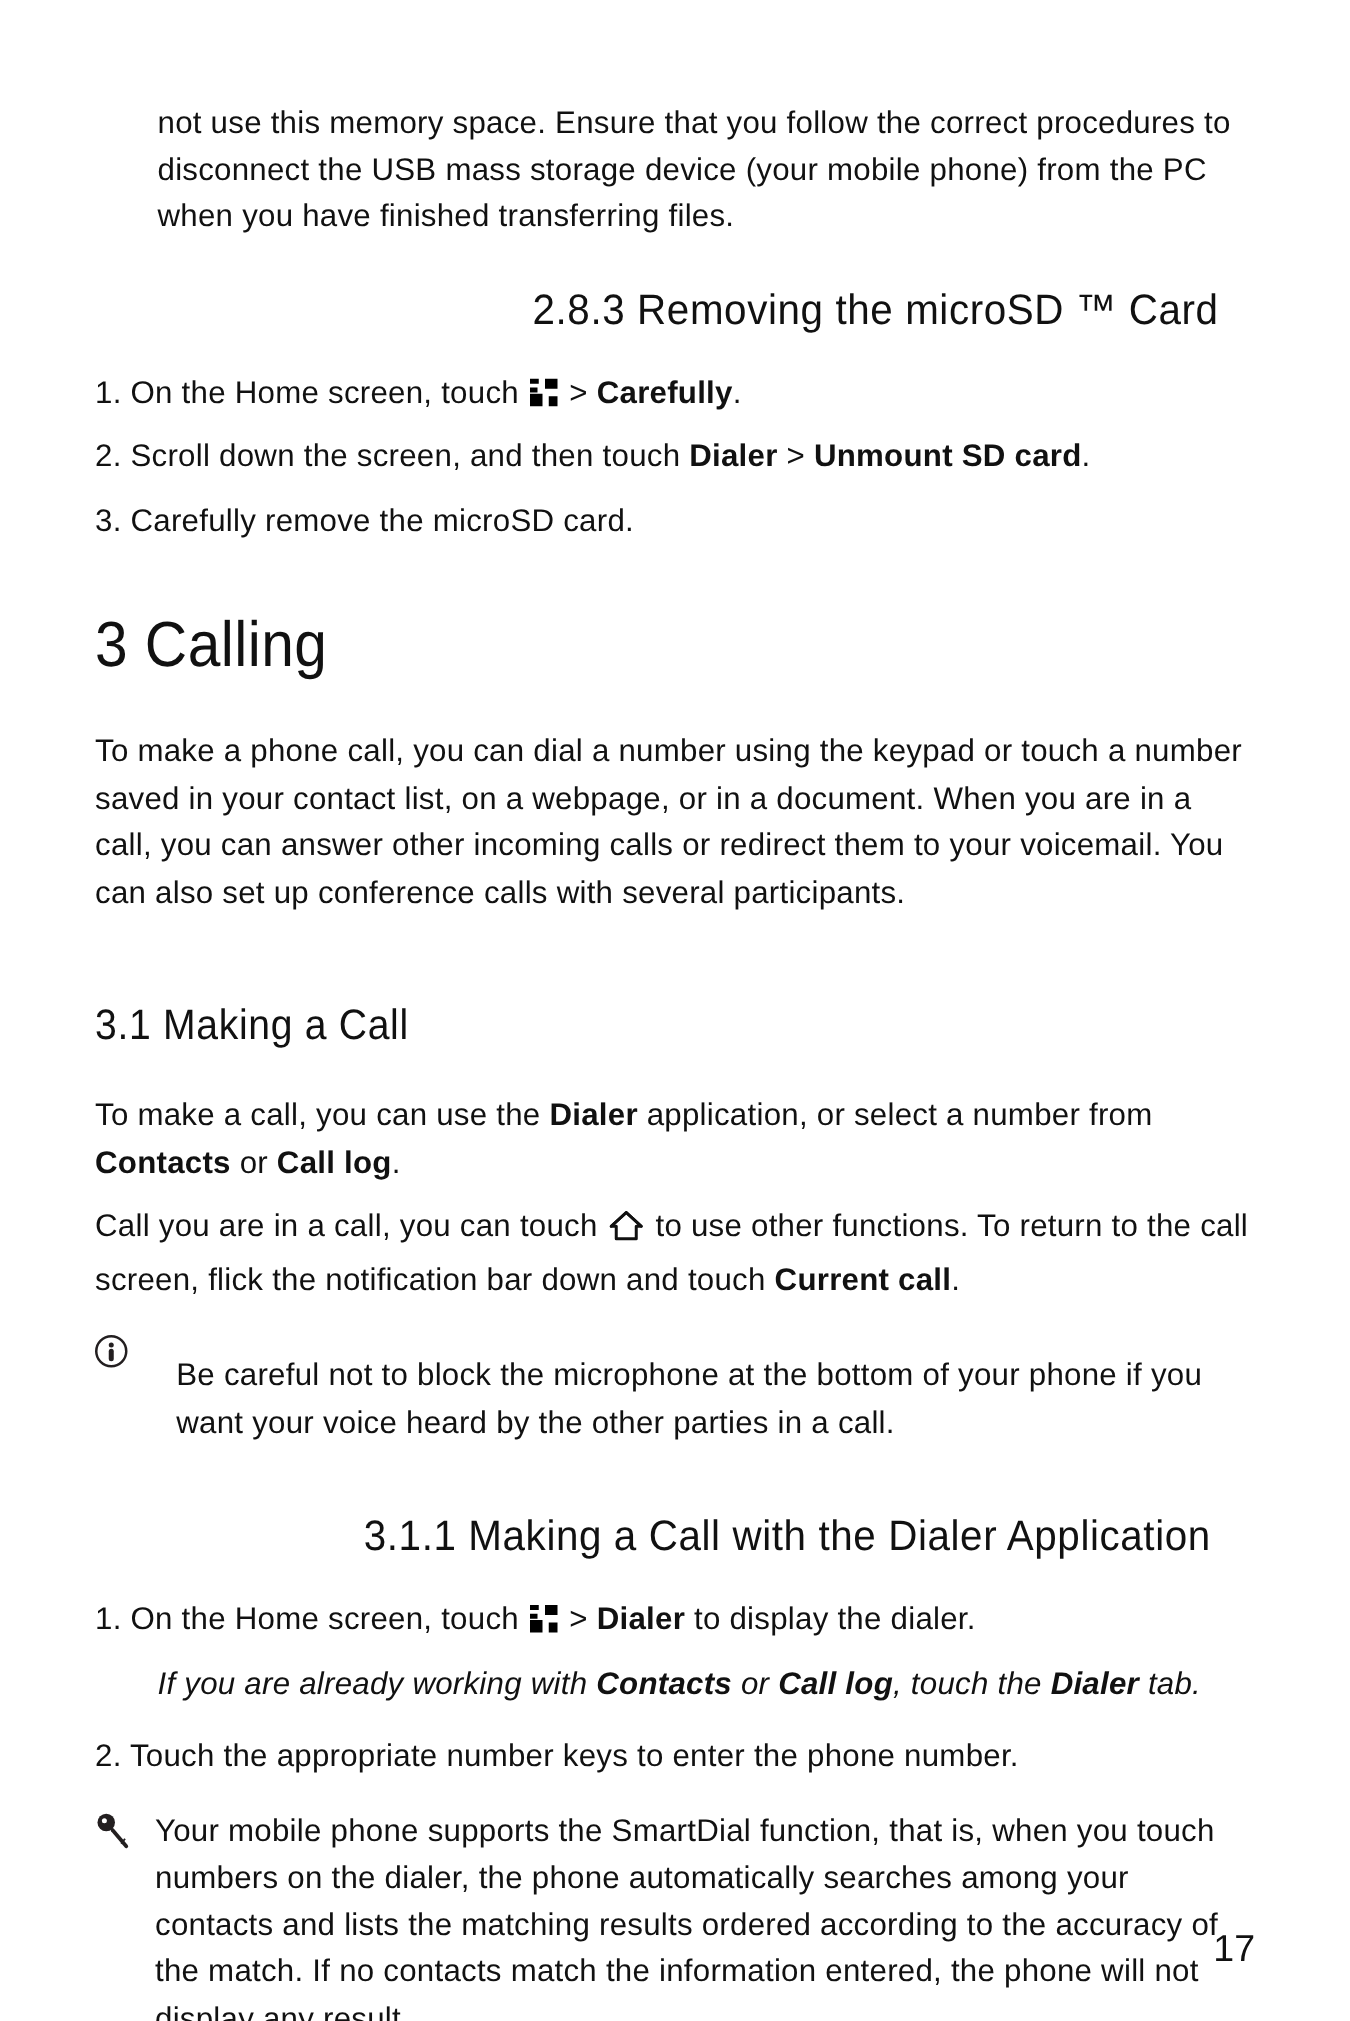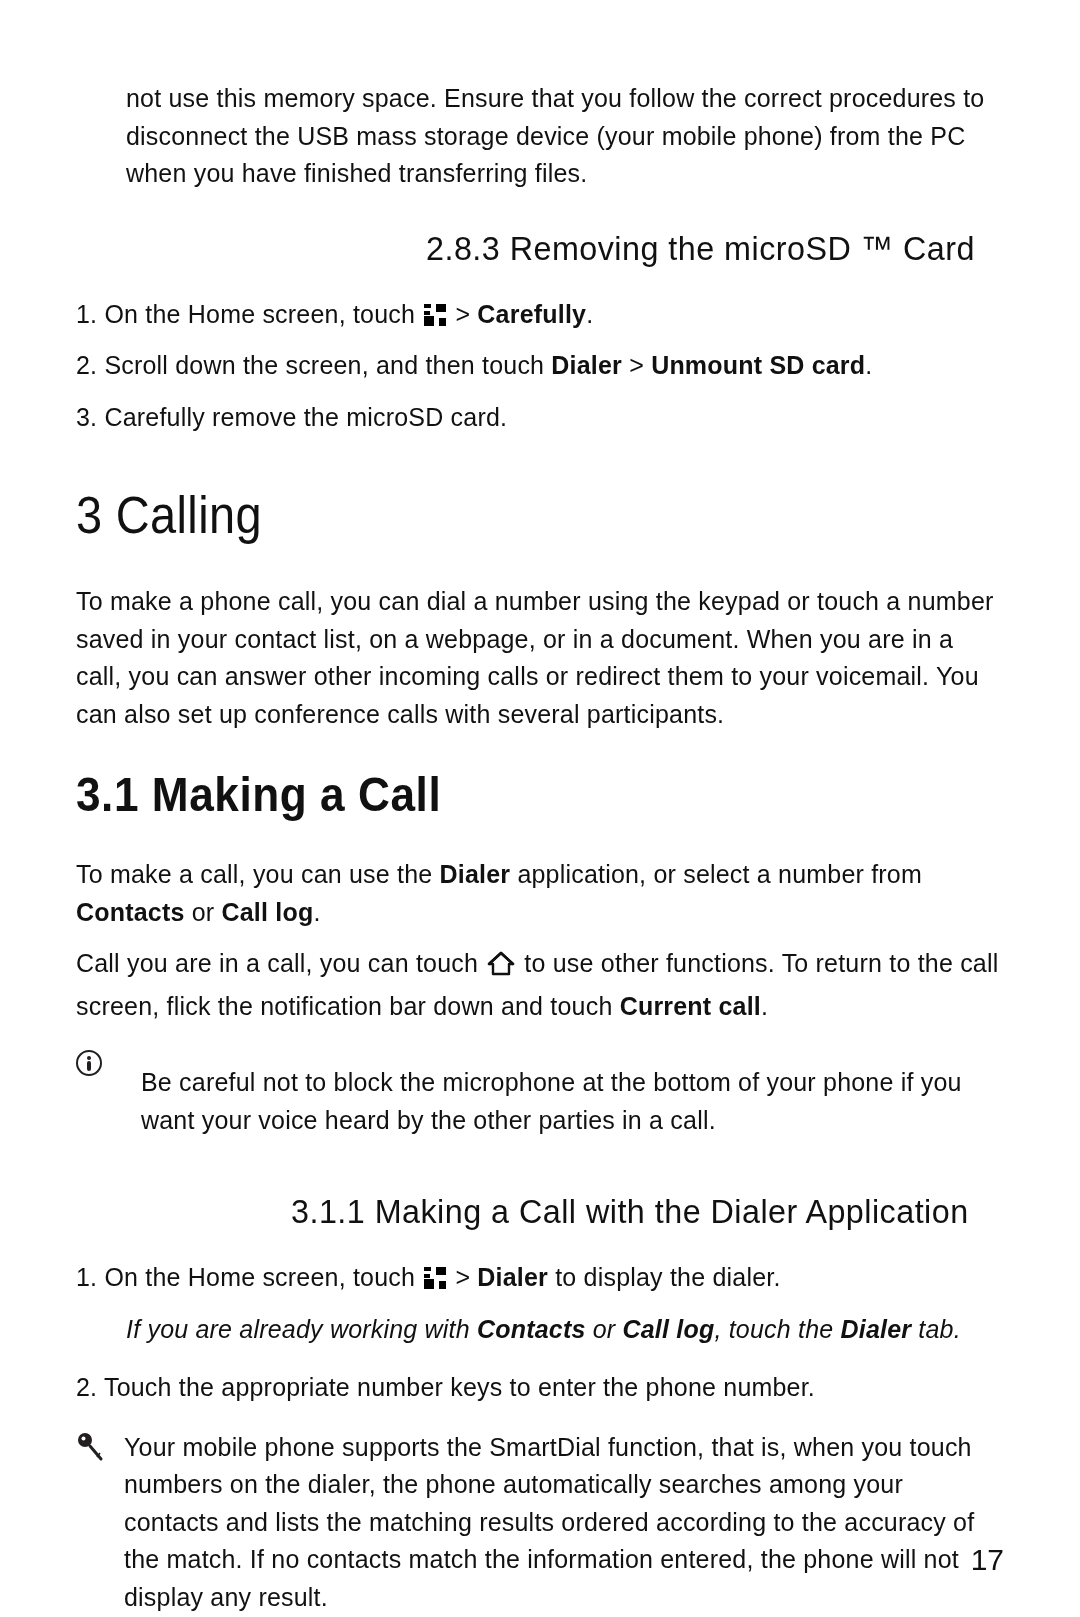--- a/index.html
+++ b/index.html
@@ -38,24 +38,24 @@
     font-stretch: semi-condensed;
     text-align: right;
   }
   .h1 {
     font-size: 51px;
     font-weight: 400;
     letter-spacing: 0.4px;
     margin: 50px 0 38px 0;
   }
   .h2 {
-    font-size: 48px;
-    font-weight: 700;
+    font-size: 34px;
+    font-weight: 400;
     letter-spacing: 0.6px;
-    margin: 34px 0 34px 0;
+    margin: 68px 0 34px 0;
   }
   .bold { font-weight: 700; }
   .narrow { display: inline-block; transform: scaleX(0.92); transform-origin: left center; }
   .narrow-h { display: inline-block; transform: scaleX(0.95); transform-origin: left center; }
 
   .grid-icon {
     display: inline-block;
     position: relative;
     width: 22px;
     height: 22px;

